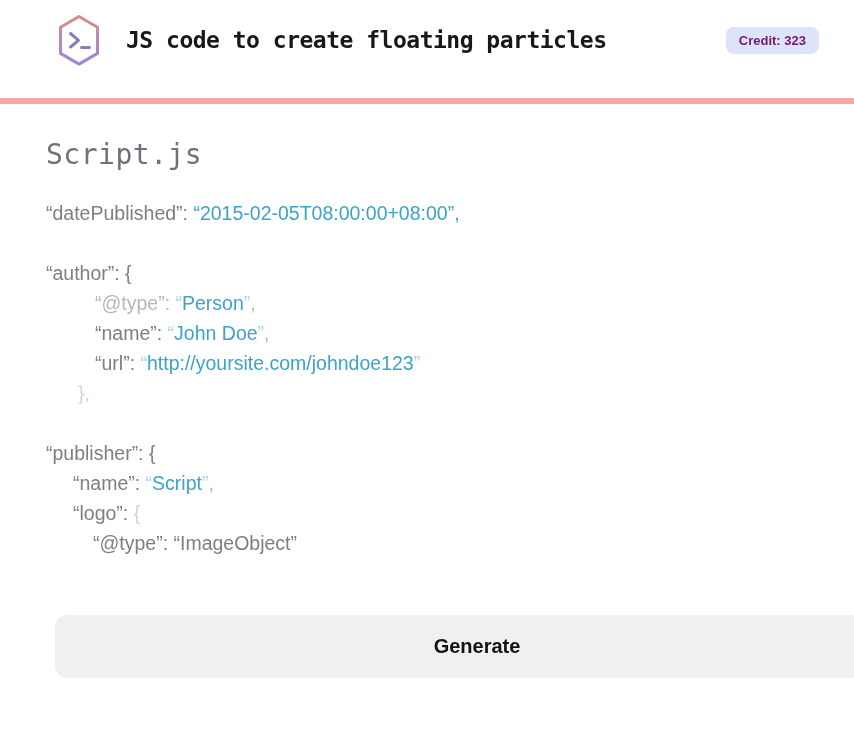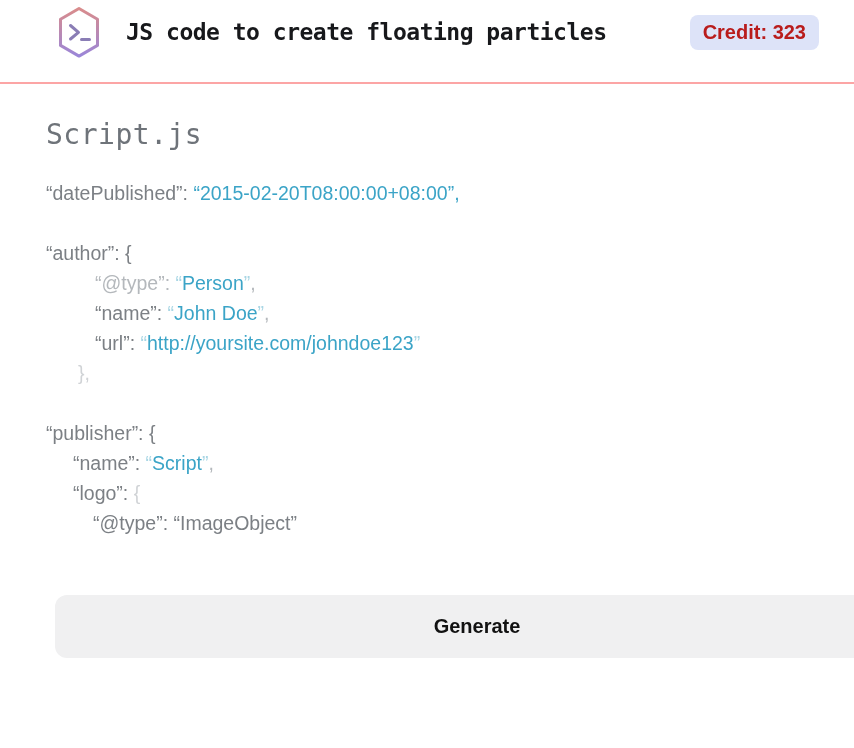--- a/index.html
+++ b/index.html
@@ -1,33 +1,33 @@
 <!DOCTYPE html>
 <html style="--badge-bg: #dde3f8; --c-key: #7c8085; --c-faded: #b4b8bc; --c-value: #3ba4c7; --c-value-faded: #a9d6e4; --c-punct-faded: #d0d3d6;"><head>
 <meta charset="utf-8">
 <style>
   * { margin:0; padding:0; box-sizing:border-box; }
   html,body { width:854px; height:748px; background:#ffffff; font-family:"Liberation Sans",sans-serif; overflow:hidden; }
 
   .header {
-    height:84px; background:#ffffff;
+    height:104px; background:#ffffff;
     display:flex; align-items:center;
     padding:0 35px 18px 55px;
-    border-bottom:2px solid #fca5a5;
+    border-bottom:6px solid #fca5a5;
   }
   .logo { width:48px; height:53px; flex:0 0 auto; }
   .title {
     font-family:"DejaVu Sans Mono","Liberation Mono",monospace;
     font-size:23px; font-weight:700; color:#17181b;
     margin-left:23px; letter-spacing:-0.5px; white-space:nowrap;
   }
   .credit {
     margin-left:auto;
     background:var(--badge-bg,#dde3f8);
-    color:#b91c1c; font-weight:700; font-size:20px;
+    color:#701a75; font-weight:700; font-size:13px;
     padding:6px 13px; border-radius:8px; white-space:nowrap;
   }
 
   .main { padding:0 46px; }
   .filename {
     margin-top:38px; line-height:26px;
     font-family:"DejaVu Sans Mono","Liberation Mono",monospace;
     font-size:28px; color:#6e7379; letter-spacing:0.5px;
   }
   .code { margin-top:30px; font-size:19.5px; }
@@ -62,21 +62,21 @@
     <path d="M15.5 19.5 L23.5 26.3 L15.5 33" stroke="#8a7db5" stroke-width="3" stroke-linecap="round" stroke-linejoin="round" fill="none"></path>
     <path d="M26.5 33.5 H34.5" stroke="#8a7db5" stroke-width="3" stroke-linecap="round" fill="none"></path>
   </svg>
   <div class="title">JS code to create floating particles</div>
   <div class="credit">Credit: 323</div>
 </div>
 
 <div class="main">
   <div class="filename">Script.js</div>
   <div class="code">
-      <div class="code-line" style="padding-left: 0px;"><span class="tok-k">“datePublished”: </span><span class="tok-v">“2015-02-20T08:00:00+08:00”,</span></div>
+      <div class="code-line" style="padding-left: 0px;"><span class="tok-k">“datePublished”: </span><span class="tok-v">“2015-02-05T08:00:00+08:00”,</span></div>
       <div class="code-line" style="padding-left: 0px;"></div>
       <div class="code-line" style="padding-left: 0px;"><span class="tok-k">“author”: {</span></div>
       <div class="code-line" style="padding-left: 49px;"><span class="tok-kl">“@type”: </span><span class="tok-vl">“</span><span class="tok-v">Person</span><span class="tok-vl">”</span><span class="tok-kl">,</span></div>
       <div class="code-line" style="padding-left: 49px;"><span class="tok-k">“name”: </span><span class="tok-vl">“</span><span class="tok-v">John Doe</span><span class="tok-vl">”</span><span class="tok-kl">,</span></div>
       <div class="code-line" style="padding-left: 49px;"><span class="tok-k">“url”: </span><span class="tok-vl">“</span><span class="tok-v">http://yoursite.com/johndoe123</span><span class="tok-vl">”</span></div>
       <div class="code-line" style="padding-left: 32px;"><span class="tok-pl">},</span></div>
       <div class="code-line" style="padding-left: 0px;"></div>
       <div class="code-line" style="padding-left: 0px;"><span class="tok-k">“publisher”: {</span></div>
       <div class="code-line" style="padding-left: 27px;"><span class="tok-k">“name”: </span><span class="tok-vl">“</span><span class="tok-v">Script</span><span class="tok-vl">”</span><span class="tok-kl">,</span></div>
       <div class="code-line" style="padding-left: 27px;"><span class="tok-k">“logo”: </span><span class="tok-pl">{</span></div>

